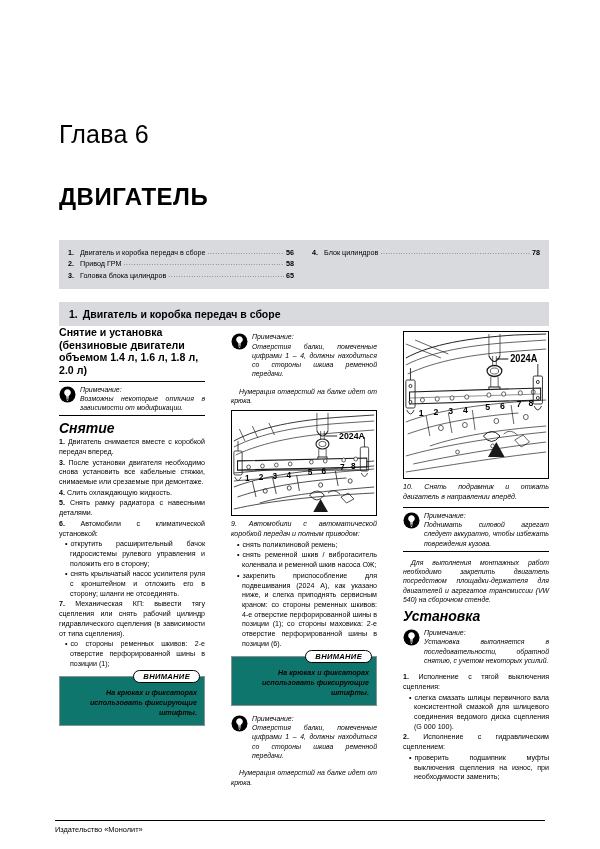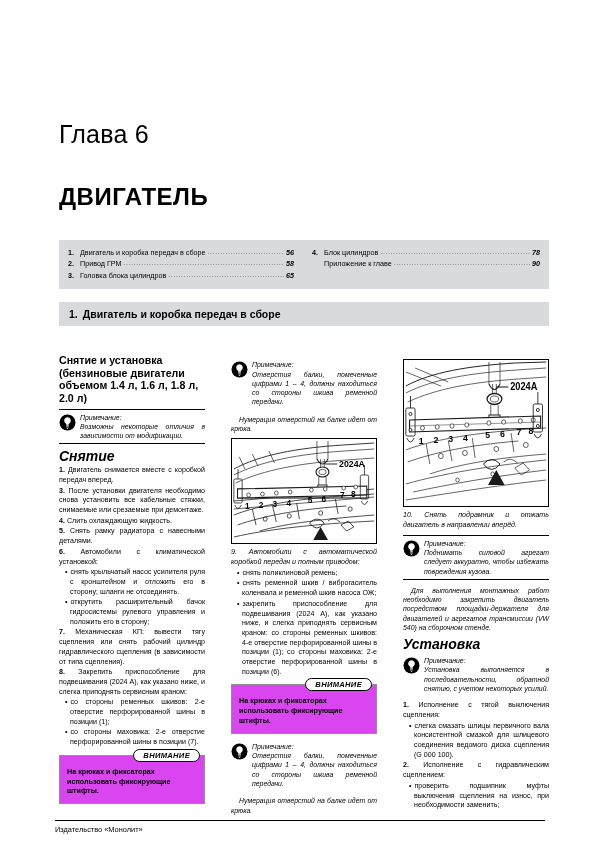--- a/index.html
+++ b/index.html
@@ -77,42 +77,41 @@
     color: #555;
     position: relative;
     top: -1px;
   }
   .toc-dots::after {
     content: "...........................................................................................................";
   }
   .toc-page {
     font-weight: bold;
     flex: 0 0 auto;
-    font-style: italic;
   }
   .toc-row.noindent .toc-label { padding-left: 0; }
 
   
   .section-bar {
     margin-top: 13px;
     background: #d9dade;
     width: 490px;
     height: 24px;
     display: flex;
     align-items: center;
     padding-left: 10px;
     box-sizing: border-box;
     font-size: 10.5px;
     font-weight: bold;
   }
   .section-bar .sb-num { margin-right: 5px; }
 
   
   .columns {
-    margin-top: 28px;
+    margin-top: 0;
     width: 490px;
     display: flex;
     gap: 26px;
   }
   .col {
     width: 156.6px;
     box-sizing: border-box;
     font-size: 7.1px;
     line-height: 9.7px;
     text-align: justify;
@@ -184,21 +183,21 @@
   }
   .bullet::before {
     content: "\2022";
     font-weight: bold;
     margin-right: 3px;
   }
 
   
   .warn {
     margin: 7px 0 6px 0;
-    background: #d946ef;
+    background: #0f766e;
     border: 1px solid #8e9096;
     position: relative;
     padding: 11px 7px 7px 7px;
     box-sizing: border-box;
   }
   .warn-tab {
     position: absolute;
     top: -7px;
     right: 4px;
     background: #ffffff;
@@ -208,21 +207,22 @@
     font-size: 7.6px;
     font-weight: bold;
     font-style: italic;
     letter-spacing: 0.3px;
     line-height: 9px;
   }
   .warn-text {
     font-size: 7.2px;
     line-height: 9.8px;
     font-weight: bold;
-    text-align: left;
+    font-style: italic;
+    text-align: right;
   }
 
   
   .figure {
     border: 1.1px solid #000;
     margin: 5px 0 4px 0;
     position: relative;
     overflow: hidden;
     background: #fff;
   }
@@ -279,26 +279,20 @@
         <span class="toc-dots"></span>
         <span class="toc-page">65</span>
       </div>
     </div>
     <div class="toc-col right">
       <div class="toc-row">
         <span class="toc-num">4.</span>
         <span class="toc-label">Блок цилиндров</span>
         <span class="toc-dots"></span>
         <span class="toc-page">78</span>
-      </div>
-      <div class="toc-row noindent">
-        <span class="toc-num"></span>
-        <span class="toc-label">Приложение к главе</span>
-        <span class="toc-dots"></span>
-        <span class="toc-page">90</span>
       </div>
     </div>
   </div>
 
   <div class="section-bar">
     <span class="sb-num">1.</span>
     <span>Двигатель и коробка передач в сборе</span>
   </div>
 
   <div class="columns">
@@ -323,28 +317,26 @@
       </div>
 
       <h3 class="sub2">Снятие</h3>
 
       <div class="item"><span class="n">1.</span> <span>Двигатель снимается вместе с коробкой передач вперед.</span></div>
       <div class="item"><span class="n">3.</span> <span>После установки двигателя необходимо снова установить все кабельные стяжки, снимаемые или срезаемые при демонтаже.</span></div>
       <div class="item"><span class="n">4.</span> <span>Слить охлаждающую жидкость.</span></div>
       <div class="item"><span class="n">5.</span> <span>Снять рамку радиатора с навесными деталями.</span></div>
       <div class="item"><span class="n">6.</span> <span>Автомобили с климатической установкой:</span></div>
 
+      <div class="bullet">открутить расширительный бачок гидросистемы рулевого управления и положить его в сторону;</div>
       <div class="bullet">снять крыльчатый насос усилителя руля с кронштейном и отложить его в сторону; шланги не отсоединять.</div>
-      <div class="bullet">открутить расширительный бачок гидросистемы рулевого управления и положить его в сторону;</div>
 
       <div class="item"><span class="n">7.</span> <span>Механическая КП: вывести тягу сцепления или снять рабочий цилиндр гидравлического сцепления (в зависимости от типа сцепления).</span></div>
-      <div class="item"><span class="n">8.</span> <span>Закрепить приспособление для подвешивания (2024 А), как указано ниже, и слегка приподнять сервисным краном:</span></div>
 
       <div class="bullet">со стороны ременных шкивов: 2-е отверстие перфорированной шины в позиции (1);</div>
-      <div class="bullet">со стороны маховика: 2-е отверстие перфорированной шины в позиции (7).</div>
 
       <div class="warn">
         <span class="warn-tab">ВНИМАНИЕ</span>
         <div class="warn-text">На крюках и фиксаторах использовать фиксирующие штифты.</div>
       </div>
     </div>
 
     <div class="col">
 
       <div class="note noborder">

